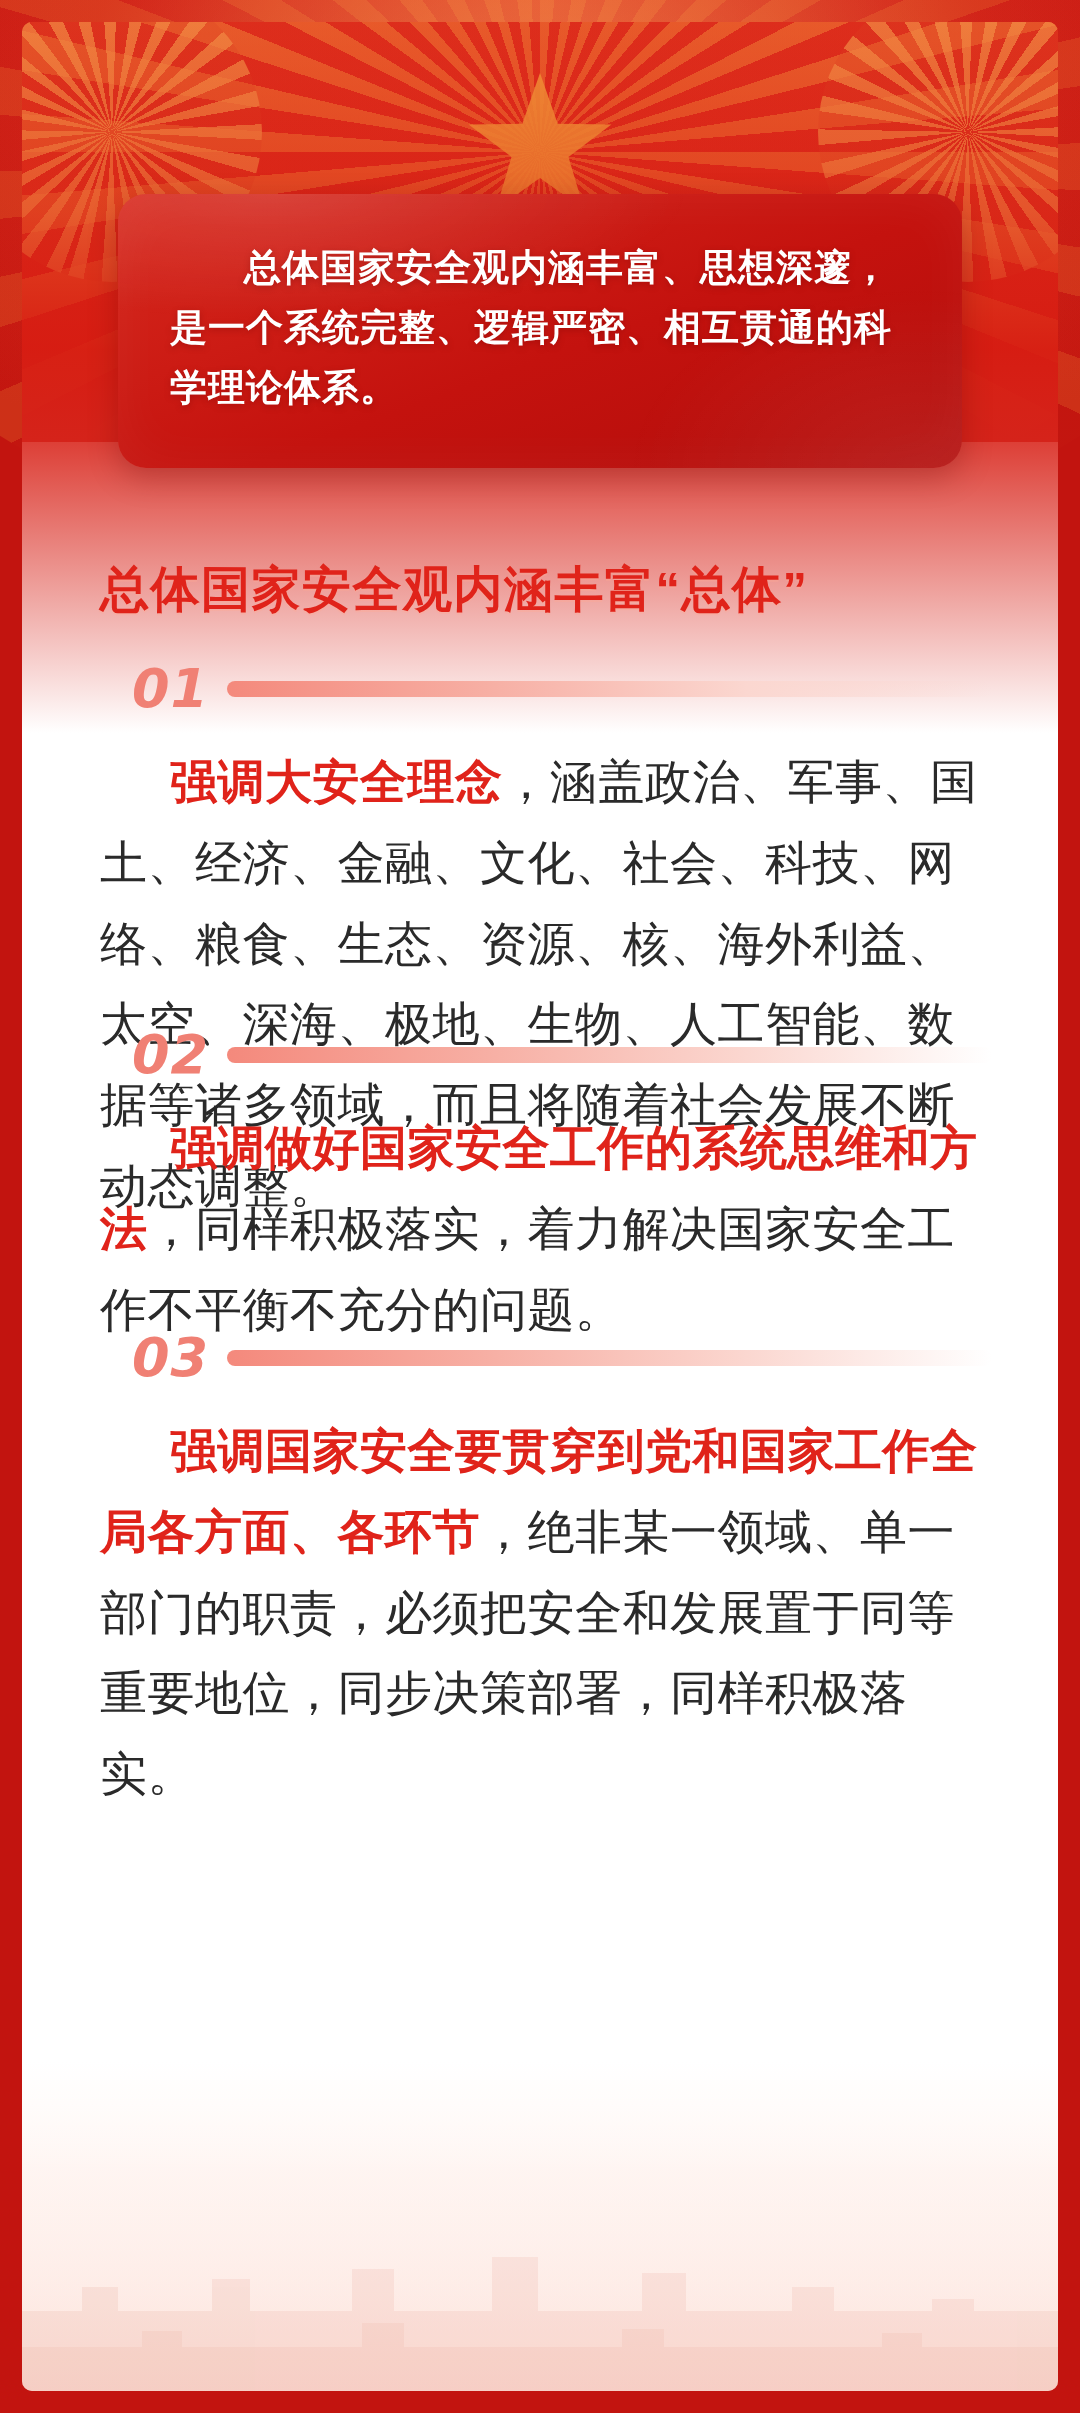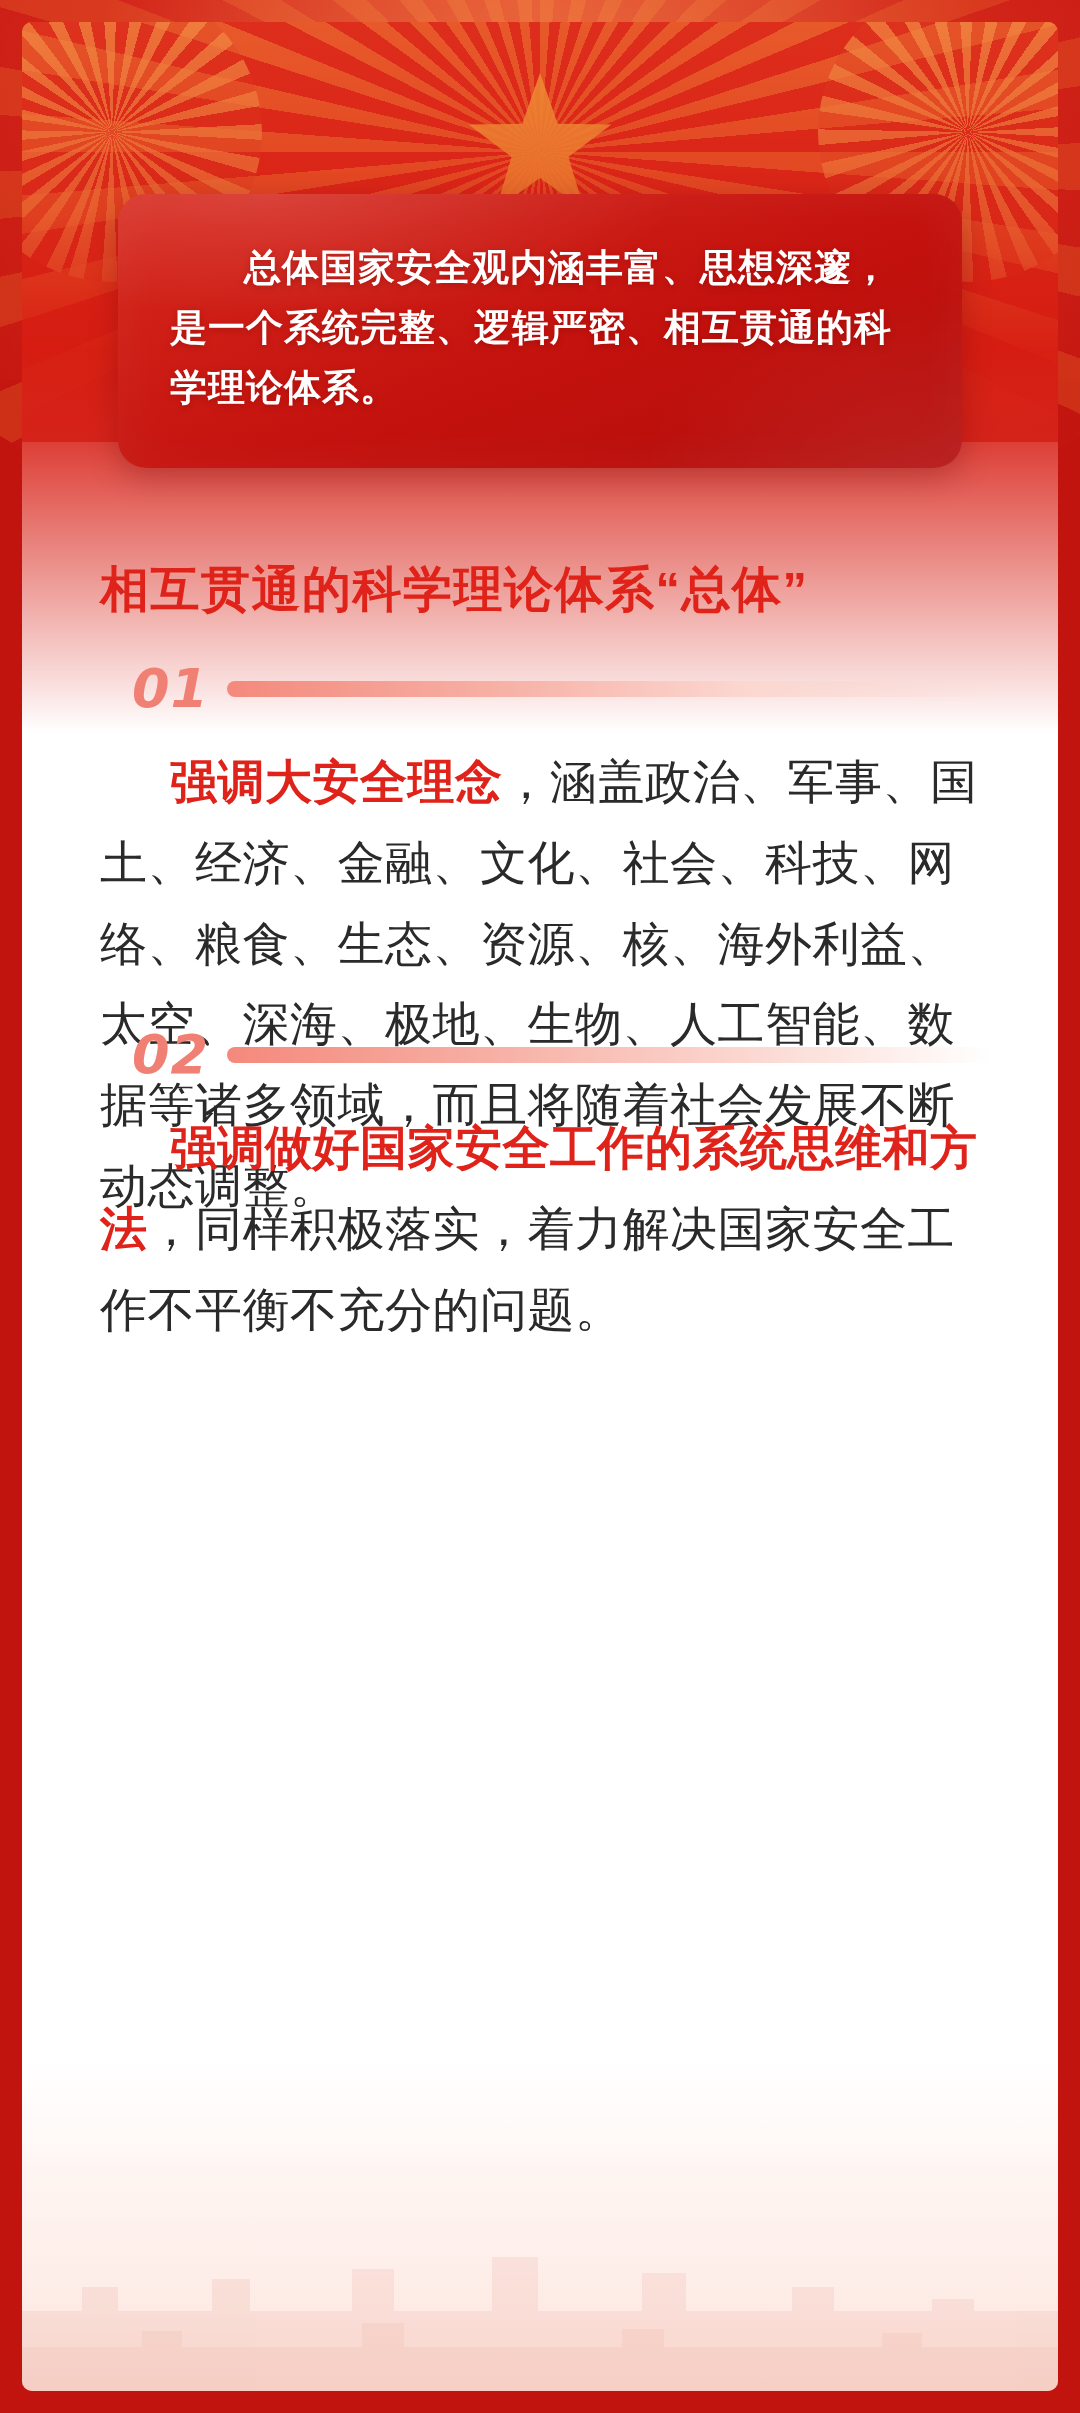--- a/index.html
+++ b/index.html
@@ -242,21 +242,21 @@
         <polygon points="50,2 61.8,35.8 97.6,36.4 69,58 79.4,93 50,72 20.6,93 31,58 2.4,36.4 38.2,35.8" fill="#ffd24a" opacity="0.92"></polygon>
       </svg>
       <div class="hd-wash"></div>
     </div>
 
     <div class="quote-card">
       <div class="shine"></div>
       <div class="quote-text">总体国家安全观内涵丰富、思想深邃，是一个系统完整、逻辑严密、相互贯通的科学理论体系。</div>
     </div>
 
-    <div class="section-title">相互贯通的科学理论体系“总体”</div>
+    <div class="section-title">总体国家安全观内涵丰富“总体”</div>
 
     <div class="block" id="block-01">
       <div class="block-head">
         <div class="block-num">01</div>
         <div class="block-bar"></div>
       </div>
       <div class="block-body">
         <span class="hl">强调大安全理念</span><span>，涵盖政治、军事、国土、经济、金融、文化、社会、科技、网络、粮食、生态、资源、核、海外利益、太空、深海、极地、生物、人工智能、数据等诸多领域，而且将随着社会发展不断动态调整。</span>
       </div>
     </div>
@@ -264,20 +264,29 @@
     <div class="block" id="block-02">
       <div class="block-head">
         <div class="block-num">02</div>
         <div class="block-bar"></div>
       </div>
       <div class="block-body">
         <span class="hl">强调做好国家安全工作的系统思维和方法</span><span>，同样积极落实，着力解决国家安全工作不平衡不充分的问题。</span>
       </div>
     </div>
 
+    <div class="block" id="block-03">
+      <div class="block-head">
+        <div class="block-num">03</div>
+        <div class="block-bar"></div>
+      </div>
+      <div class="block-body">
+        <span class="hl">强调国家安全要贯穿到党和国家工作全局各方面、各环节</span><span>，绝非某一领域、单一部门的职责，必须把安全和发展置于同等重要地位，同步决策部署，同样积极落实。</span>
+      </div>
+    </div>
 
 
     <div class="footer-deco">
       <svg class="fd-wall" viewBox="0 0 1036 230" preserveAspectRatio="none">
         <path d="M0,230 L0,150 L60,150 L60,126 L96,126 L96,150 L190,150 L190,118 L228,118 L228,150 L330,150
                  L330,108 L372,108 L372,150 L470,150 L470,96 L516,96 L516,150 L620,150 L620,112 L664,112
                  L664,150 L770,150 L770,126 L812,126 L812,150 L910,150 L910,138 L952,138 L952,150 L1036,150
                  L1036,230 Z" fill="#e8a79a" opacity="0.55"></path>
         <path d="M0,230 L0,186 L120,186 L120,170 L160,170 L160,186 L340,186 L340,162 L382,162 L382,186
                  L600,186 L600,168 L642,168 L642,186 L860,186 L860,172 L900,172 L900,186 L1036,186 L1036,230 Z" fill="#df8d7c" opacity="0.45"></path>

